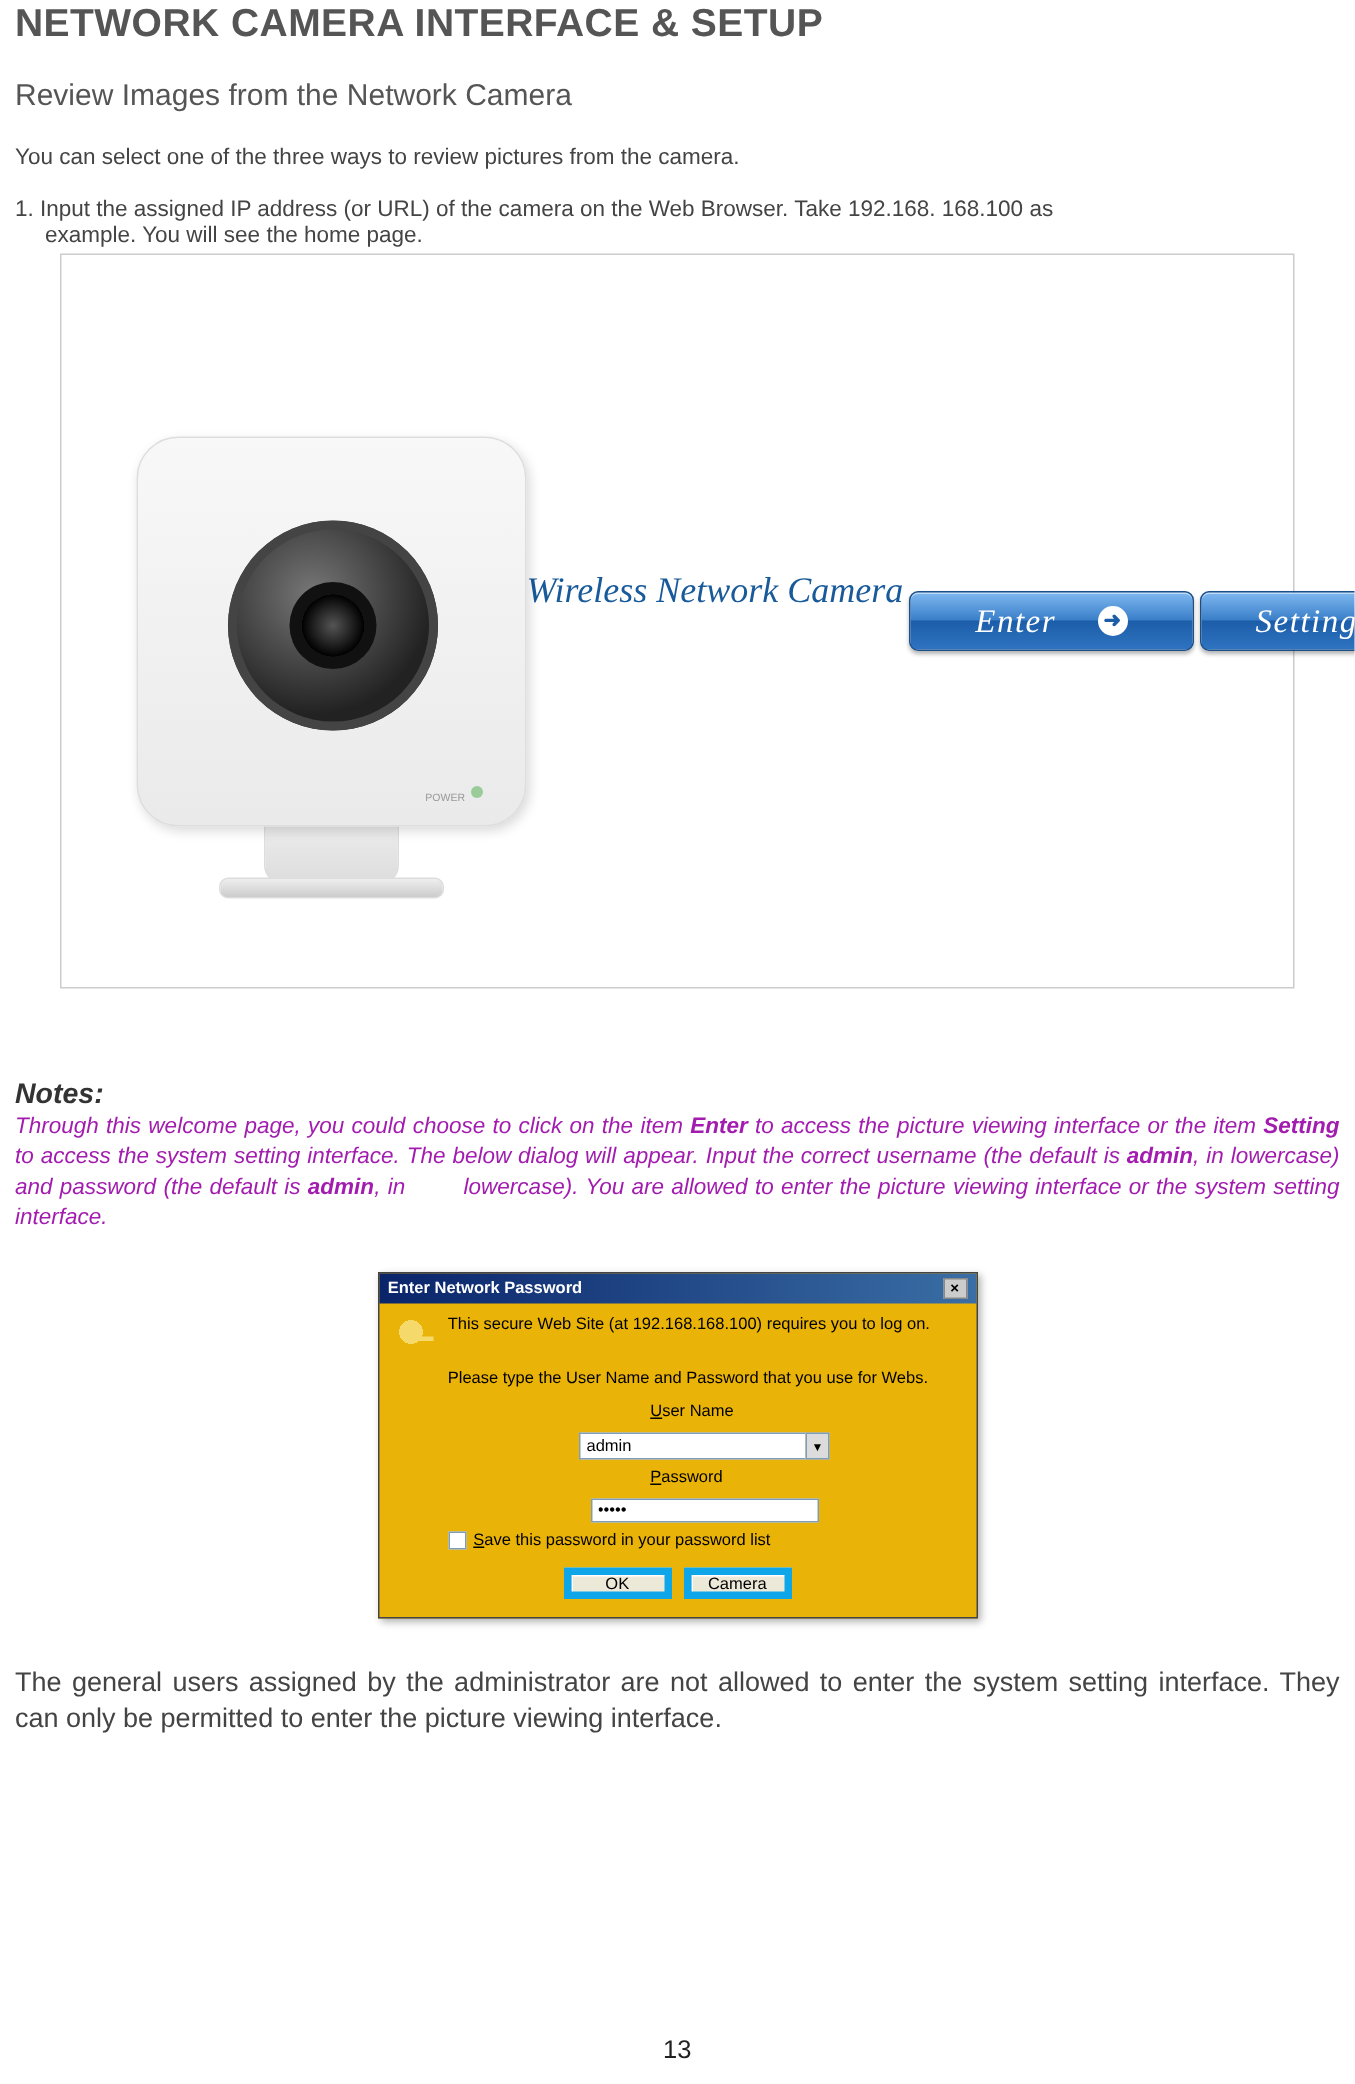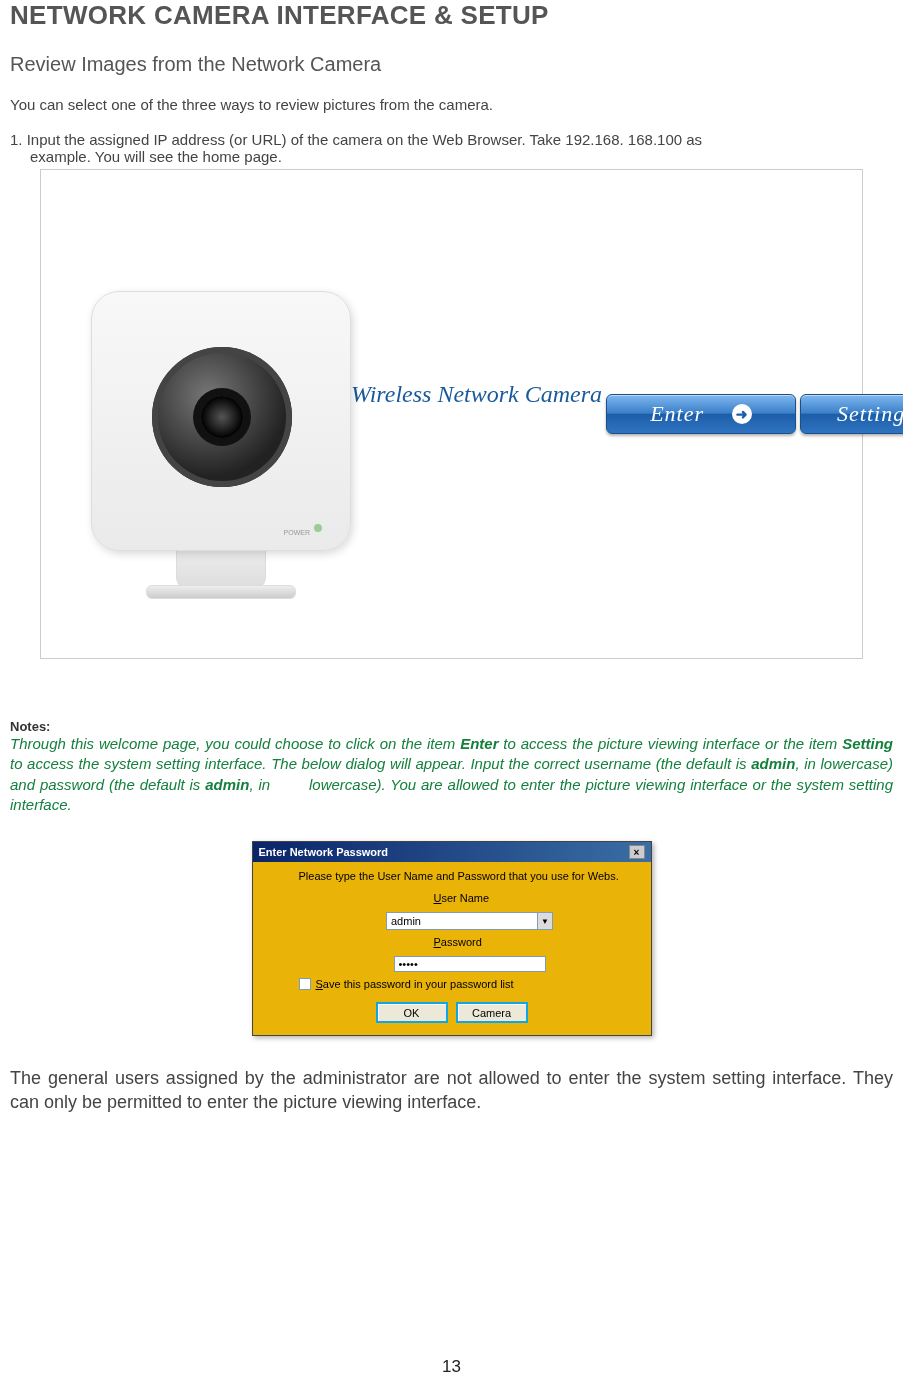--- a/index.html
+++ b/index.html
@@ -122,24 +122,24 @@
       gap:28px;letter-spacing:1px;
       box-shadow: inset 0 1px 0 rgba(255,255,255,.5), 0 2px 3px rgba(0,0,0,.3);
       cursor:pointer;
     }
     .arrow-circle{
       width:20px;height:20px;border-radius:50%;
       background:#fff;color:#1c5da8;display:flex;
       align-items:center;justify-content:center;font-size:14px;font-style:normal;font-weight:bold;
     }
     .notes-heading{
-      font-weight:bold;font-size:13px;color:#333;
+      font-weight:bold;font-style:italic;font-size:19px;color:#333;
     }
     .notes-body{
-      font-style:italic;font-size:15px;color:#15803d;text-align:justify;
+      font-style:italic;font-size:15px;color:#a21caf;text-align:justify;
       line-height:1.35;margin-bottom:26px;
     }
     .notes-body b{font-style:italic;}
     .dialog {
       width: 400px; margin: 0 auto 30px;
       border:1px solid #444;background:#eab308;
       font-family: Tahoma, sans-serif; font-size:11px;color:#000;
       box-shadow:2px 2px 5px rgba(0,0,0,.3);
     }
     .dialog-title{
@@ -173,21 +173,21 @@
     .combo .dialog-input{border-right:none;}
     .combo-btn{
       width:16px;height:18px;border:1px solid #7f9db9;
       background:#dcdcdc;display:flex;align-items:center;justify-content:center;
       font-size:8px;
     }
     .checkbox-row{display:flex;align-items:center;gap:5px;margin-top:6px;}
     .chk{width:12px;height:12px;border:1px solid #7f9db9;background:#fff;}
     .dialog-buttons{display:flex;justify-content:center;gap:8px;margin-top:12px;}
     .win-btn{
-      width:72px;height:21px;border:2px solid #0ea5e9;
+      width:72px;height:21px;border:5px solid #0ea5e9;
       background:#ece9d8;font-size:11px;cursor:pointer;
       box-shadow:1px 1px 0 #fff inset;
     }
     .post-notes{
       font-size:18px;color:#444;text-align:justify;line-height:1.35;
     }
     .page-no{
       position:absolute;bottom:12px;left:0;width:100%;
       text-align:center;font-size:17px;color:#222;
     }
@@ -232,20 +232,24 @@
 <p class="notes-body">
   <span>Through this welcome page, you could choose to click on the item </span><b>Enter</b><span> to access the picture viewing interface or the item </span><b>Setting</b><span> to access the system setting interface. The below dialog will appear. Input the correct username (the default is </span><b>admin</b><span>, in lowercase) and password (the default is </span><b>admin</b><span>, in</span>&nbsp;&nbsp;&nbsp;&nbsp;&nbsp;&nbsp;&nbsp;&nbsp;<span>lowercase). You are allowed to enter the picture viewing interface or the system setting interface.</span>
 </p>
 
 <div class="dialog">
   <div class="dialog-title">
     <span>Enter Network Password</span>
     <span class="dialog-close">×</span>
   </div>
   <div class="dialog-body">
+    <div class="dialog-msg">
+      <div class="key-icon"></div>
+      <div>This secure Web Site (at 192.168.168.100) requires you to log on.</div>
+    </div>
     <div style="margin-left:36px;margin-bottom:10px;">Please type the User Name and Password that you use for Webs.</div>
 
     <div class="dialog-row" style="margin-left:36px;">
       <div class="dialog-label"><u>U</u><span>ser Name</span></div>
       <div class="combo">
         <input class="dialog-input" value="admin" style="">
         <div class="combo-btn">▼</div>
       </div>
     </div>
     <div class="dialog-row" style="margin-left:36px;">

